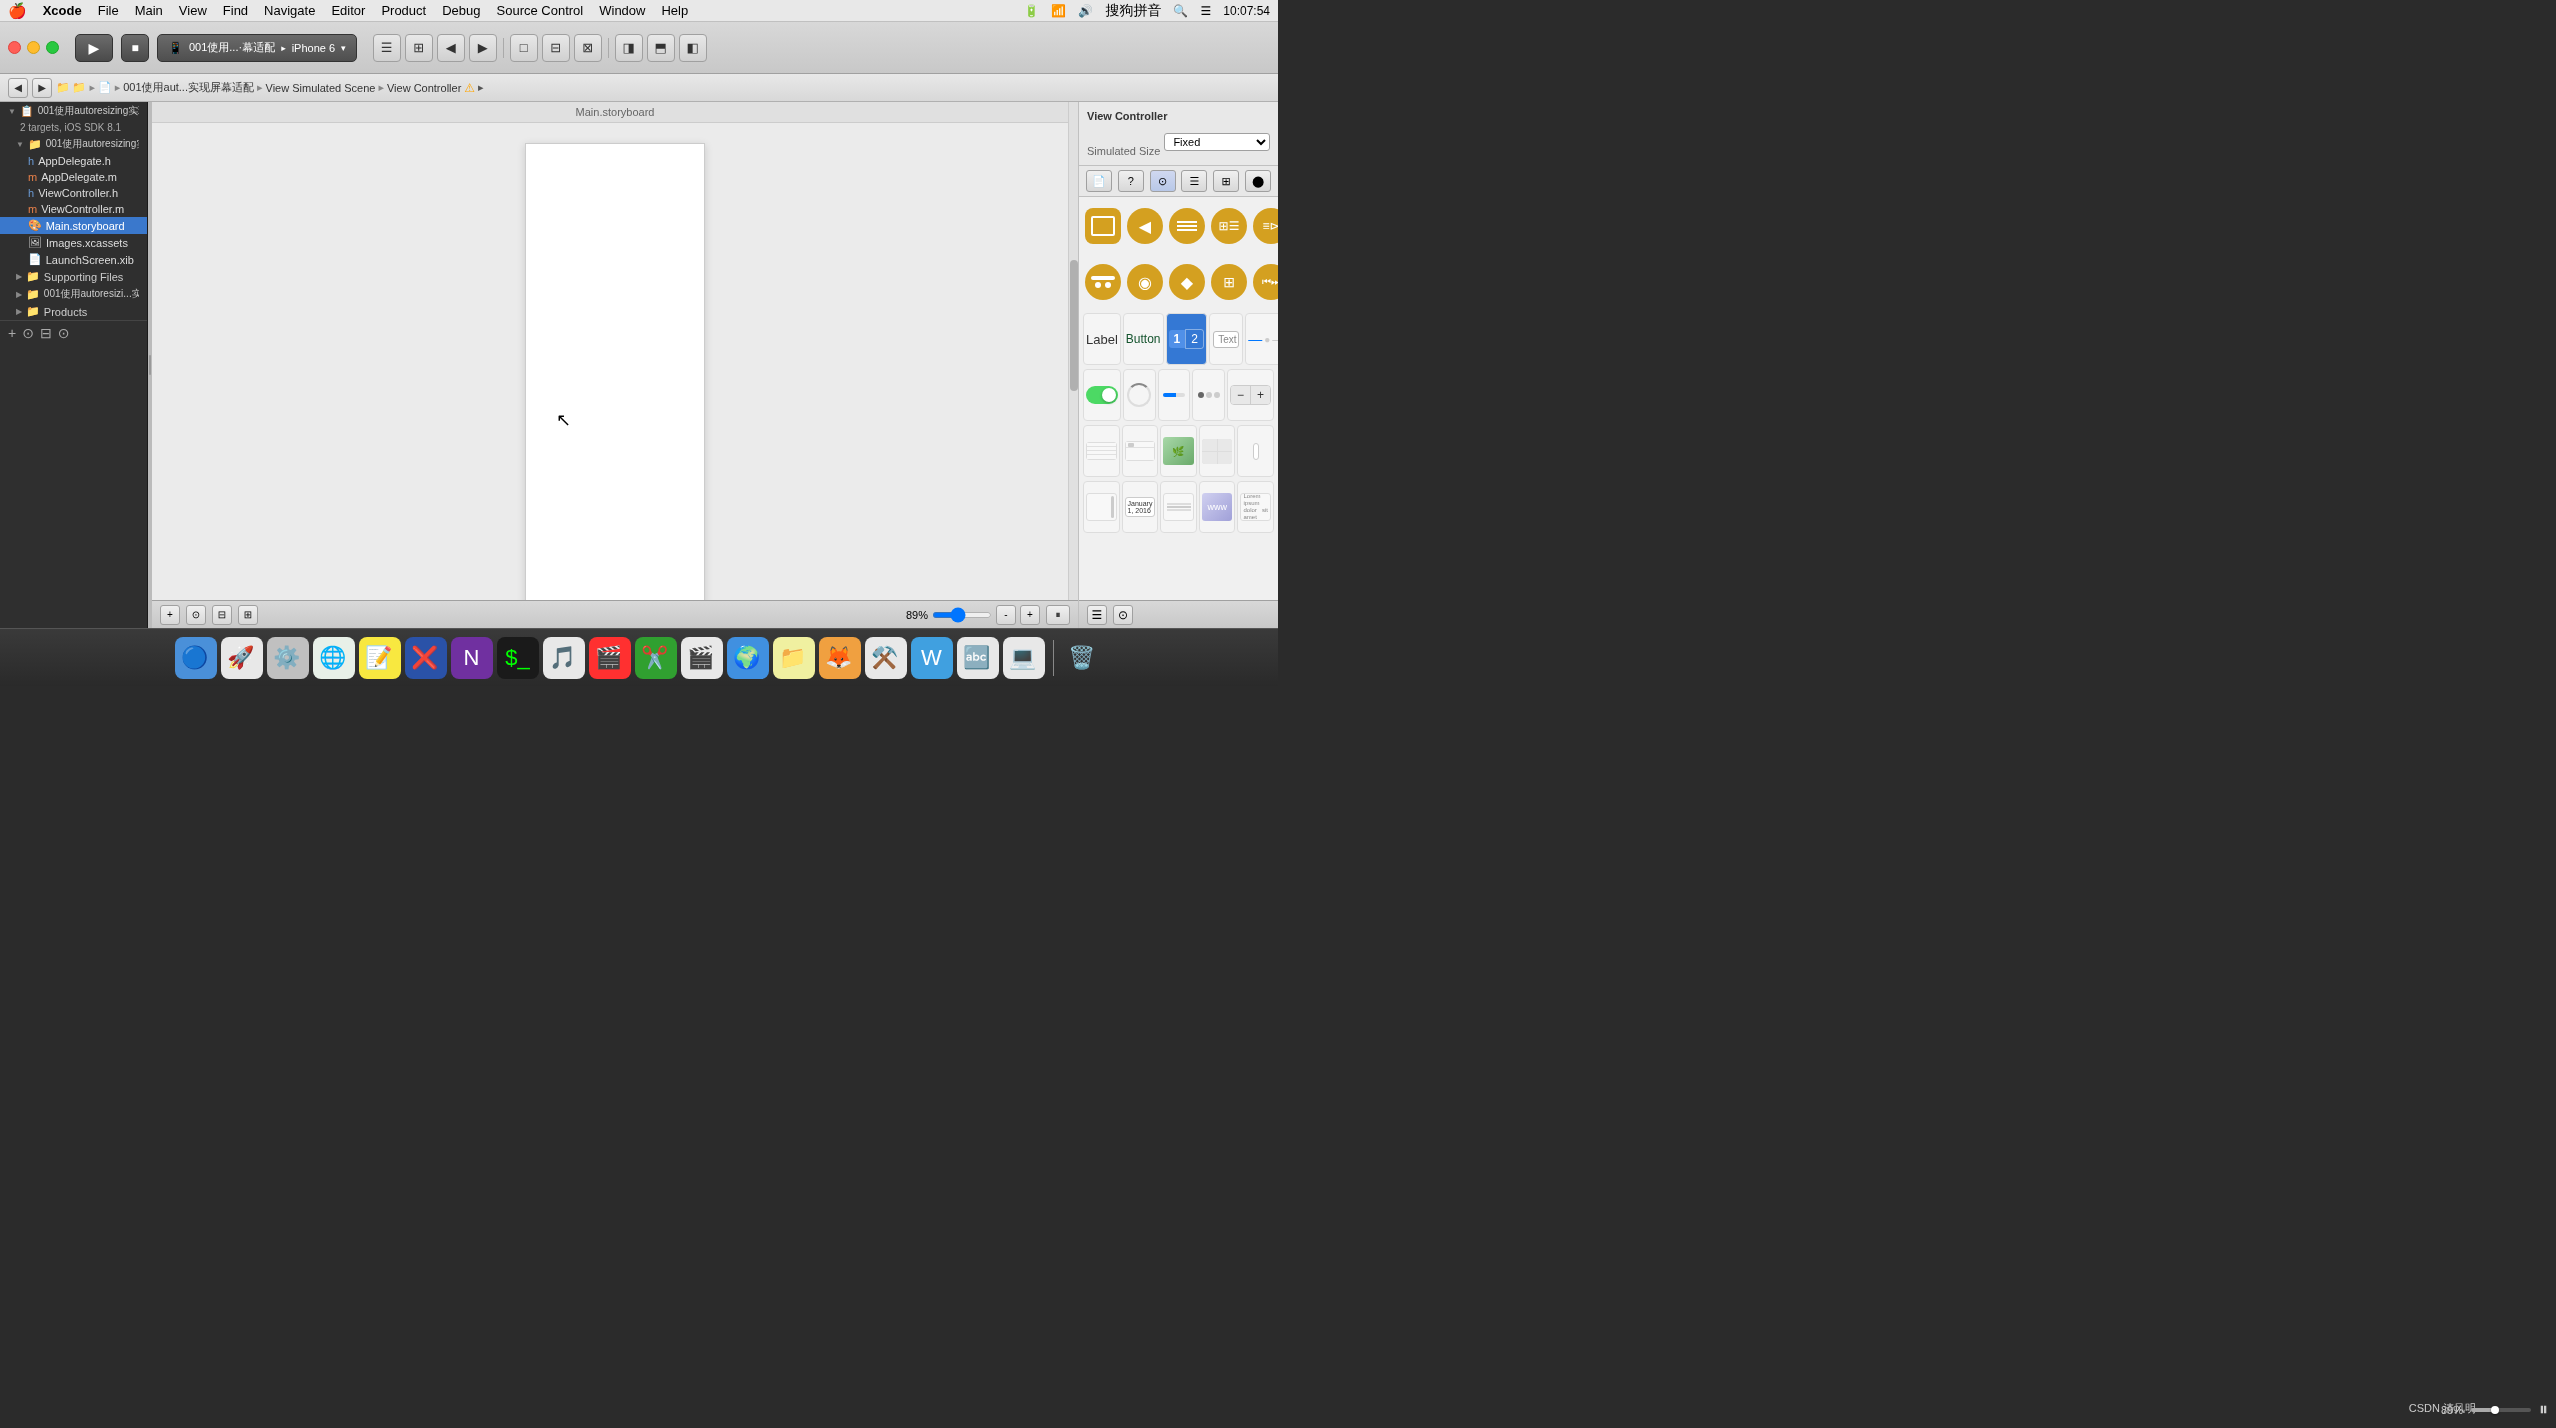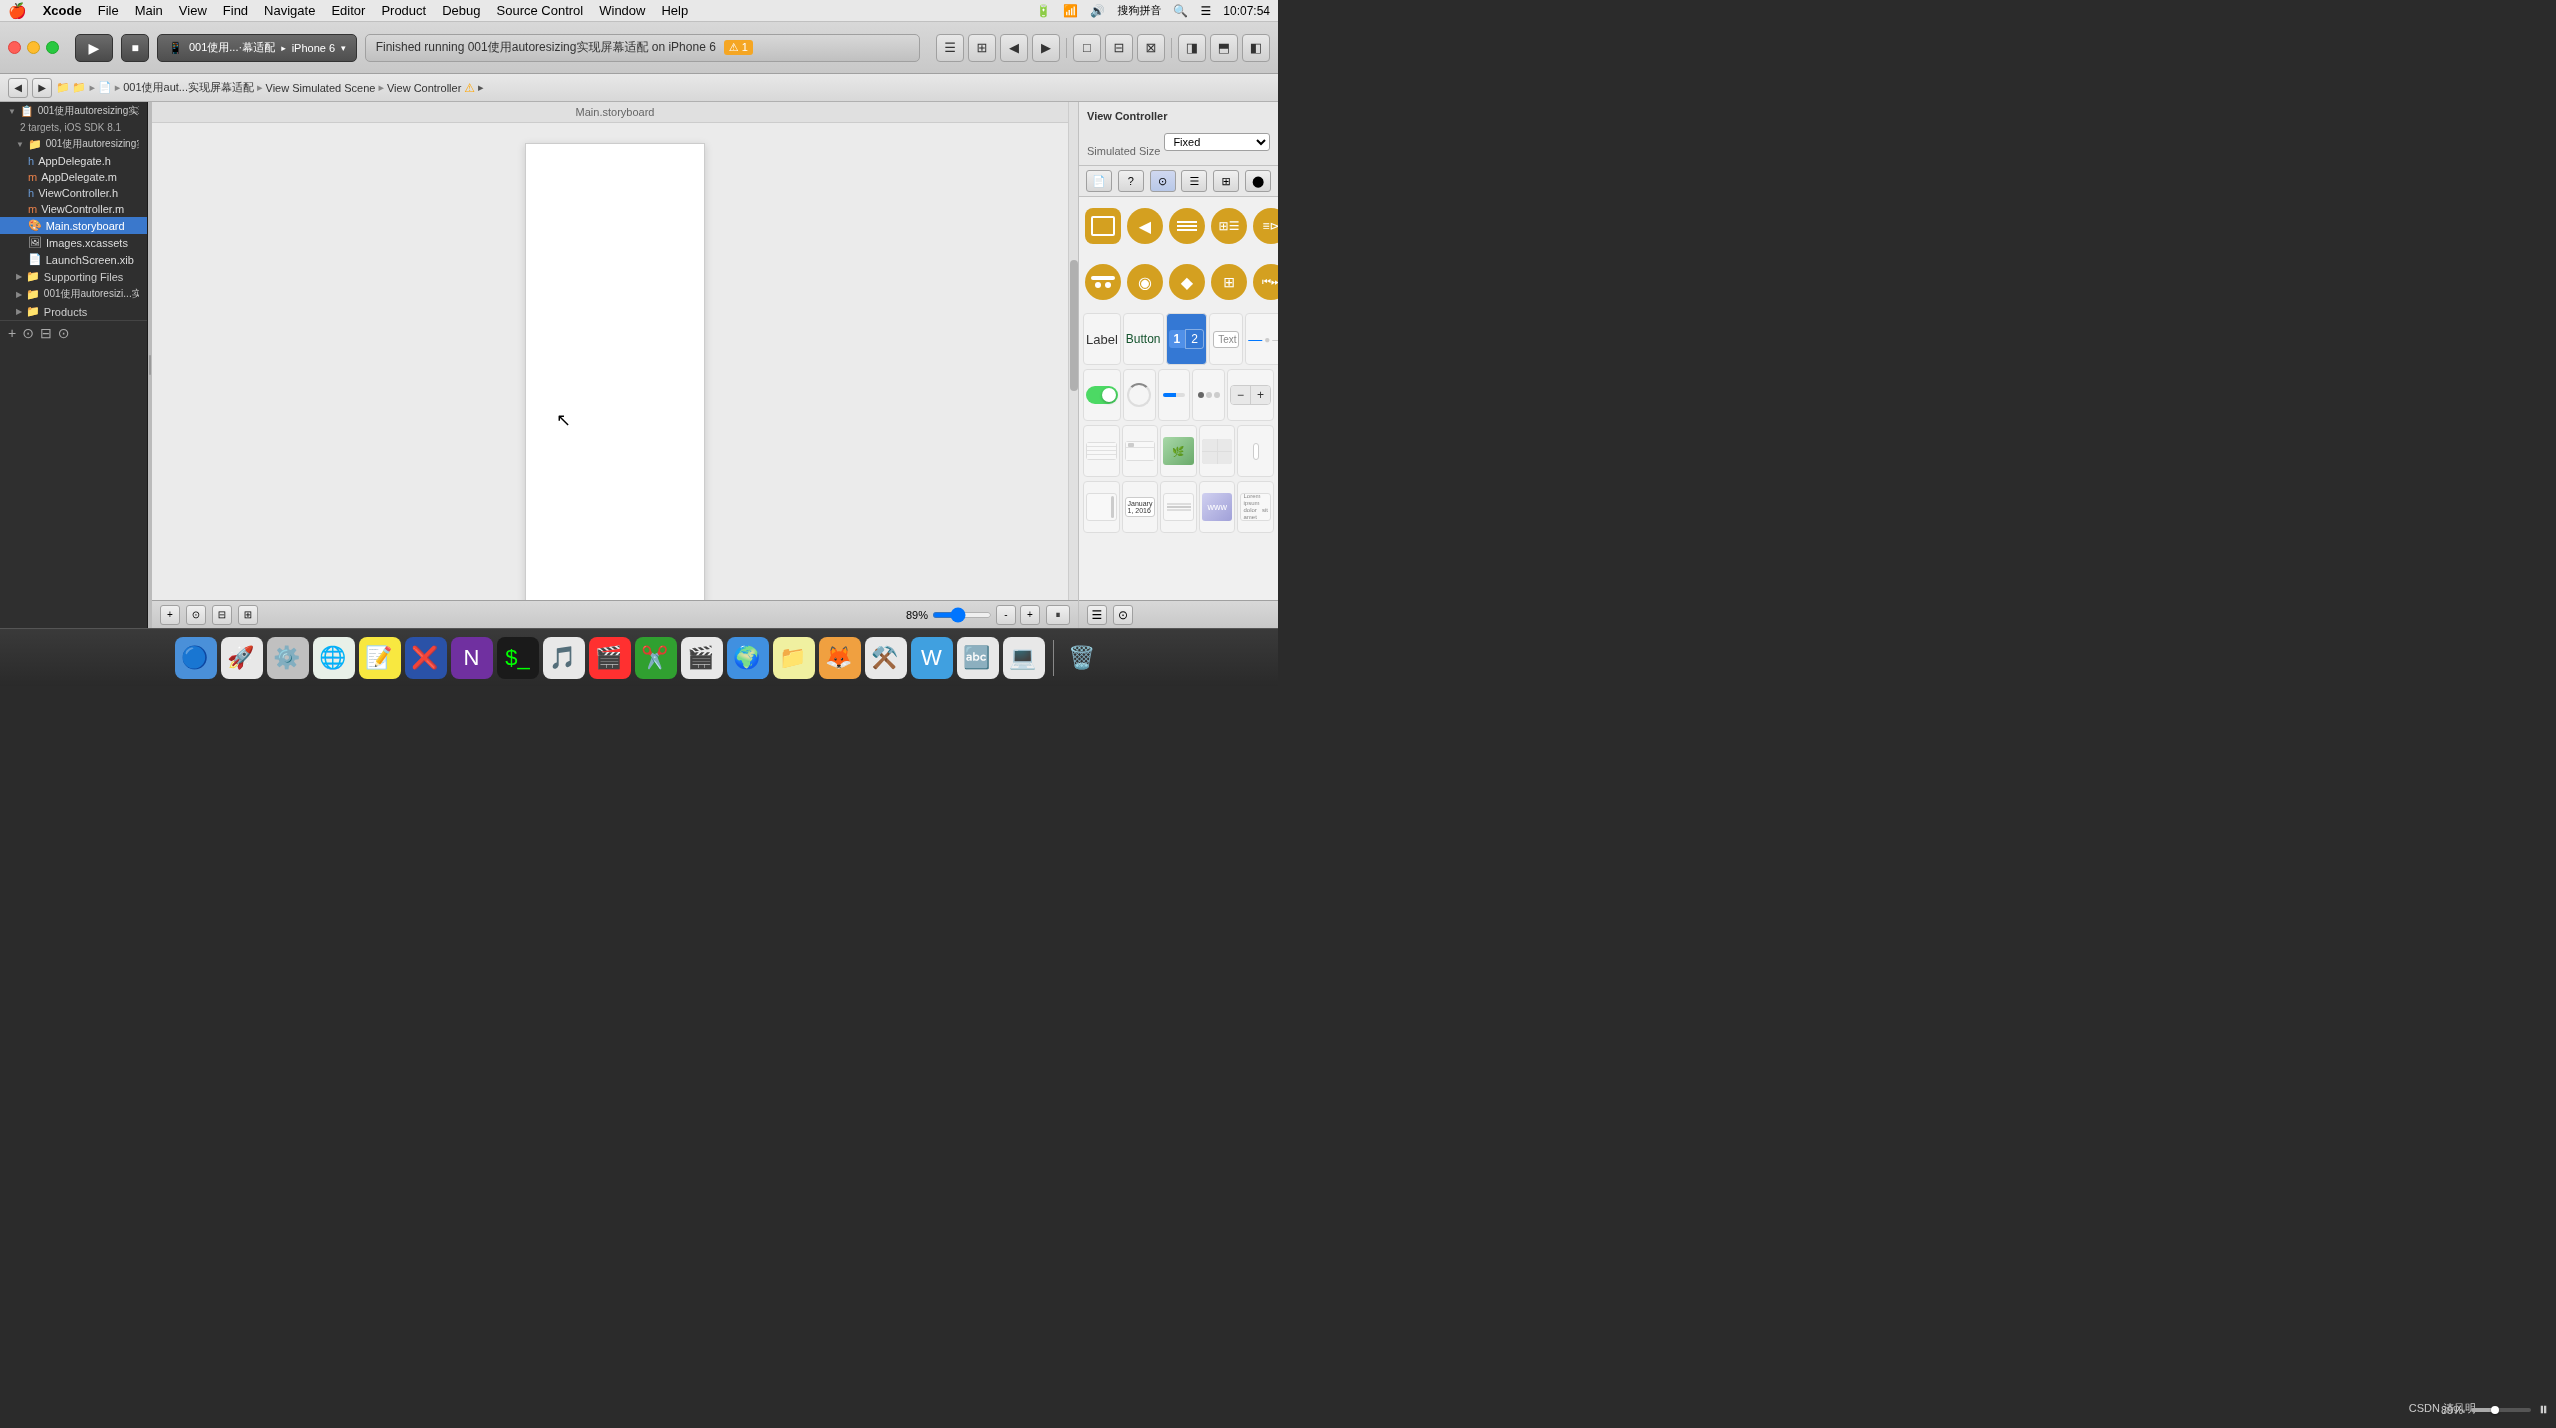--- a/index.html
+++ b/index.html
@@ -455,21 +455,21 @@
   <span>Editor</span>
   <span>Product</span>
   <span>Debug</span>
   <span>Source Control</span>
   <span>Window</span>
   <span>Help</span>
   <div class="menubar-right">
     <span>🔋</span>
     <span>📶</span>
     <span>🔊</span>
-    <span style="font-size:11px">搜狗拼音</span>
+    <span style="font-size:14px">搜狗拼音</span>
     <span>🔍</span>
     <span>☰</span>
     <span>10:07:54</span>
   </div>
 </div>
 
 <div class="toolbar">
   <div class="traffic-lights">
     <div class="tl tl-red"></div>
     <div class="tl tl-yellow"></div>
@@ -480,24 +480,20 @@
   <button class="stop-btn">■</button>
 
   <div class="scheme-selector">
     <span>📱</span>
     <span style="font-size:11px;max-width:100px;overflow:hidden;white-space:nowrap">001使用...·幕适配</span>
     <span style="font-size:9px">▸</span>
     <span style="font-size:11px">iPhone 6</span>
     <span style="font-size:9px">▾</span>
   </div>
 
-  <div class="status-bar">
-    <span>Finished running 001使用autoresizing实现屏幕适配 on iPhone 6</span>
-    <span style="margin-left:8px;background:#f5a623;color:white;border-radius:3px;padding:1px 5px;font-size:11px">⚠ <span>1</span></span>
-  </div>
 
   <div class="toolbar-right">
     <div class="toolbar-icon-btn">☰</div>
     <div class="toolbar-icon-btn">⊞</div>
     <div class="toolbar-icon-btn">◀</div>
     <div class="toolbar-icon-btn">▶</div>
     <div style="width:1px;height:20px;background:#aaa;margin:0 2px"></div>
     <div class="toolbar-icon-btn">□</div>
     <div class="toolbar-icon-btn">⊟</div>
     <div class="toolbar-icon-btn">⊠</div>

